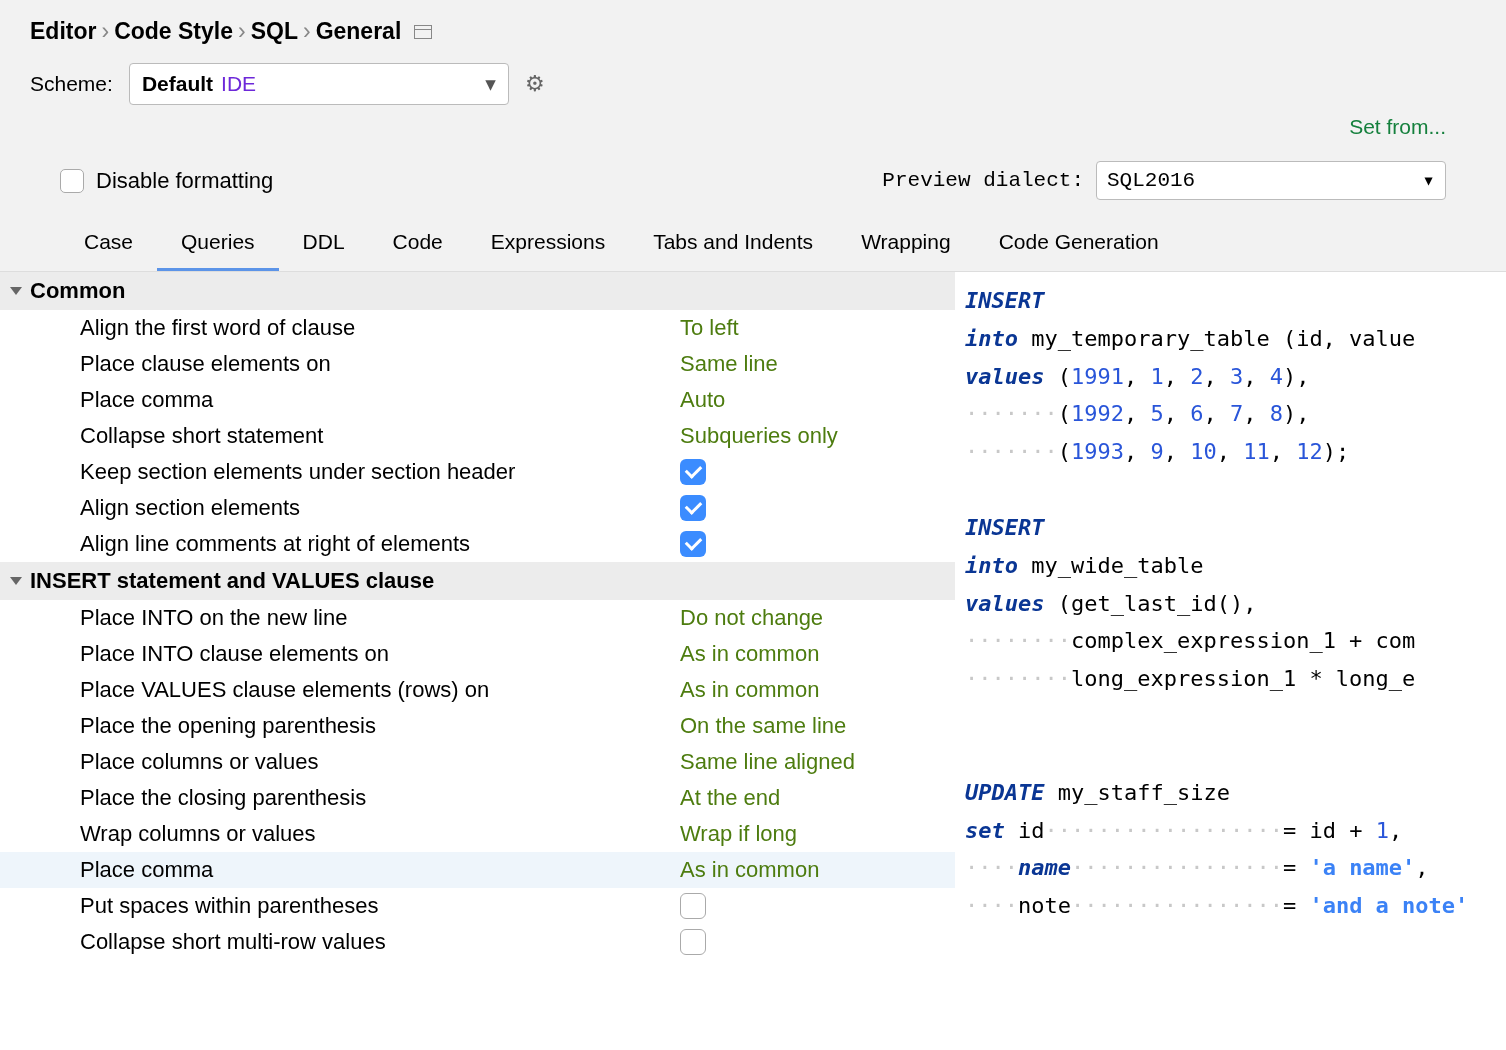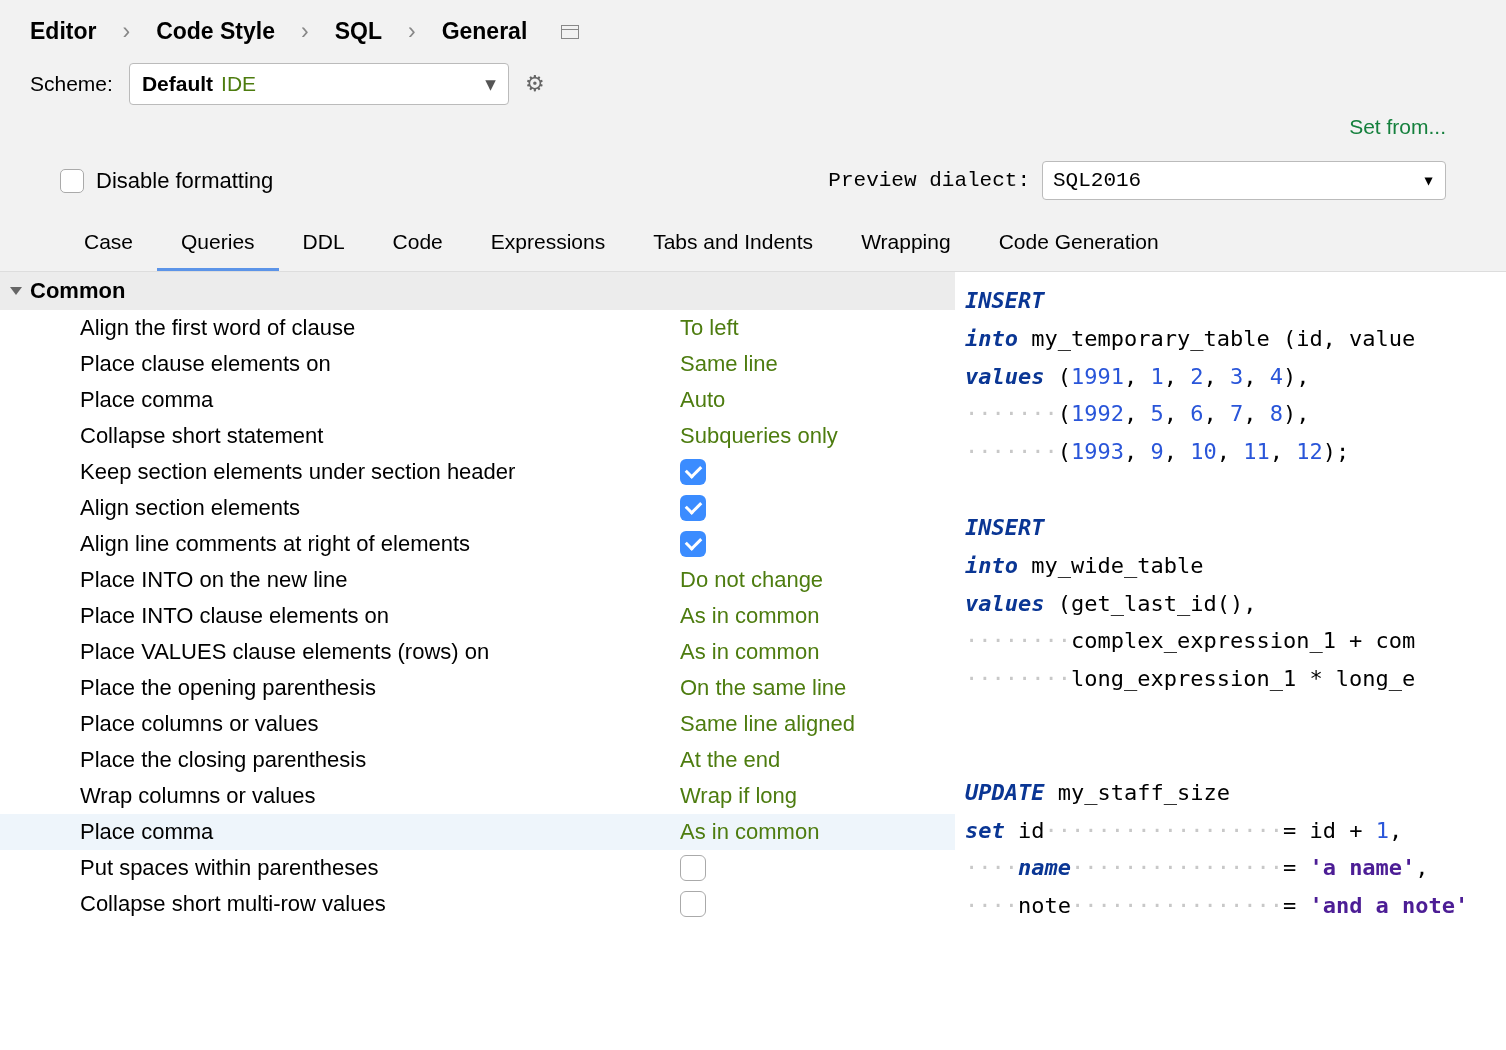--- a/index.html
+++ b/index.html
@@ -1,57 +1,57 @@
 <!DOCTYPE html>
 <html><head>
 <meta charset="utf-8">
 <style>
 * { box-sizing: border-box; margin: 0; padding: 0; }
 body { font-family: -apple-system, "Helvetica Neue", Arial, sans-serif; font-size: 20px; color: #000; background: #fff; width: 1506px; }
 .header { background: #f2f2f2; padding: 18px 30px 0 30px; }
-.breadcrumb { display: flex; align-items: center; gap: 26px; font-size: 23px; padding-bottom: 18px; }
+.breadcrumb { display: flex; align-items: center; gap: 5px; font-size: 23px; padding-bottom: 18px; }
 .breadcrumb .seg { font-weight: 600; }
 .breadcrumb .sep { color: #888; }
 .window-icon { width: 18px; height: 14px; border: 1.5px solid #888; position: relative; margin-left: 8px; }
 .window-icon::before { content:""; position:absolute; top:3px; left:0; right:0; border-top:1.5px solid #888; }
 .scheme-row { display:flex; align-items:center; gap:16px; padding-bottom: 10px; }
 .scheme-label { font-size: 21px; }
 .scheme-select { display:flex; align-items:flex-end; border:1px solid #bbb; border-radius:4px; background:#fff; padding: 8px 12px; width: 380px; font-size:21px; cursor:pointer; }
 .scheme-select .bold { font-weight:700; margin-right:8px; }
-.scheme-select .ide { color:#4d7c0f; }
+.scheme-select .ide { color:#6d28d9; }
 .scheme-select .spacer { flex:1; }
 .scheme-select .caret { color:#555; }
 .gear::before { content:"\2699"; font-size:22px; color:#666; }
 .link-row { text-align: right; padding: 0 30px 14px 0; }
 .link-row a { color: #15803d; text-decoration:none; font-size:21px; cursor:pointer; }
 .top-controls { display:flex; align-items:center; justify-content:space-between; padding: 8px 30px 20px 30px; }
 .chk-row { display:flex; align-items:center; gap:12px; font-size:22px; }
 .chk-box { width:24px; height:24px; border:1.5px solid #aaa; border-radius:5px; background:#fff; }
 .dialect-row { display:flex; align-items:center; gap:12px; font-size:21px;font-family:Liberation Mono, monospace; }
-.dialect-select { display:flex; align-items:center; justify-content:space-between; border:1px solid #bbb; border-radius:4px; background:#fff; padding:6px 10px; width:404px; font-size:21px; cursor:pointer; }
+.dialect-select { display:flex; align-items:center; justify-content:space-between; border:1px solid #bbb; border-radius:4px; background:#fff; padding:6px 10px; width:350px; font-size:21px; cursor:pointer; }
 .tabs { display:flex; gap:0; padding: 0 30px; background:#f2f2f2; }
 .tab { padding: 10px 24px 14px 24px; font-size:21px; cursor:pointer; border-bottom:3px solid transparent; }
 .tab.active { border-bottom-color:#5c94e8; }
 .content { display:flex; border-top:1px solid #ddd; }
 .settings { flex: 0 0 955px; }
 .preview { flex:1; padding: 10px 0 0 10px; font-family: "Menlo","Consolas",monospace; font-size:22px; line-height: 1.72; white-space: pre; overflow:hidden; }
 .section-header { display:flex; align-items:center; gap:8px; background:#ececec; padding:6px 10px; font-weight:700; font-size:22px; }
 .chevron { display:inline-block; width:0; height:0; border-left:6px solid transparent; border-right:6px solid transparent; border-top:8px solid #666; transform: none; }
 .setting-row { display:flex; align-items:center; padding:5px 0 5px 80px; font-size:22px; }
 .setting-row.highlight { background:#eef5fb; }
 .setting-row .label { flex: 0 0 600px; }
 .setting-row .value { color:#4d7c0f; }
 .cb { width:26px; height:26px; border-radius:6px; display:inline-flex; align-items:center; justify-content:center; }
 .cb.checked { background:#3b8cff; }
 .cb.checked::after { content:""; width:12px; height:7px; border-left:3px solid #fff; border-bottom:3px solid #fff; transform: rotate(-45deg); margin-top:-4px; }
 .cb.unchecked { border:1.5px solid #aaa; background:#fff; }
 
 .kw { color:#0a3694; font-weight:700;font-style:italic; }
 .num { color:#2955d9; }
-.str { color:#4c1d95; font-weight:700; }
+.str { color:#3b82f6; font-weight:700; }
 .ws-dot { color:#c8c8c8; }
 </style>
 </head>
 <body>
 
 <div class="header">
   <div class="breadcrumb">
     <span class="seg">Editor</span>
     <span class="sep">›</span>
     <span class="seg">Code Style</span>
@@ -126,20 +126,24 @@
         <span class="cb checked"></span>
       </div>
       <div class="setting-row">
         <span class="label">Align section elements</span>
         <span class="cb checked"></span>
       </div>
       <div class="setting-row">
         <span class="label">Align line comments at right of elements</span>
         <span class="cb checked"></span>
       </div>
+      <div class="section-header">
+        <span class="chevron"></span>
+        <span>INSERT statement and VALUES clause</span>
+      </div>
       <div class="setting-row">
         <span class="label">Place INTO on the new line</span>
         <span class="value">Do not change</span>
       </div>
       <div class="setting-row">
         <span class="label">Place INTO clause elements on</span>
         <span class="value">As in common</span>
       </div>
       <div class="setting-row">
         <span class="label">Place VALUES clause elements (rows) on</span>

